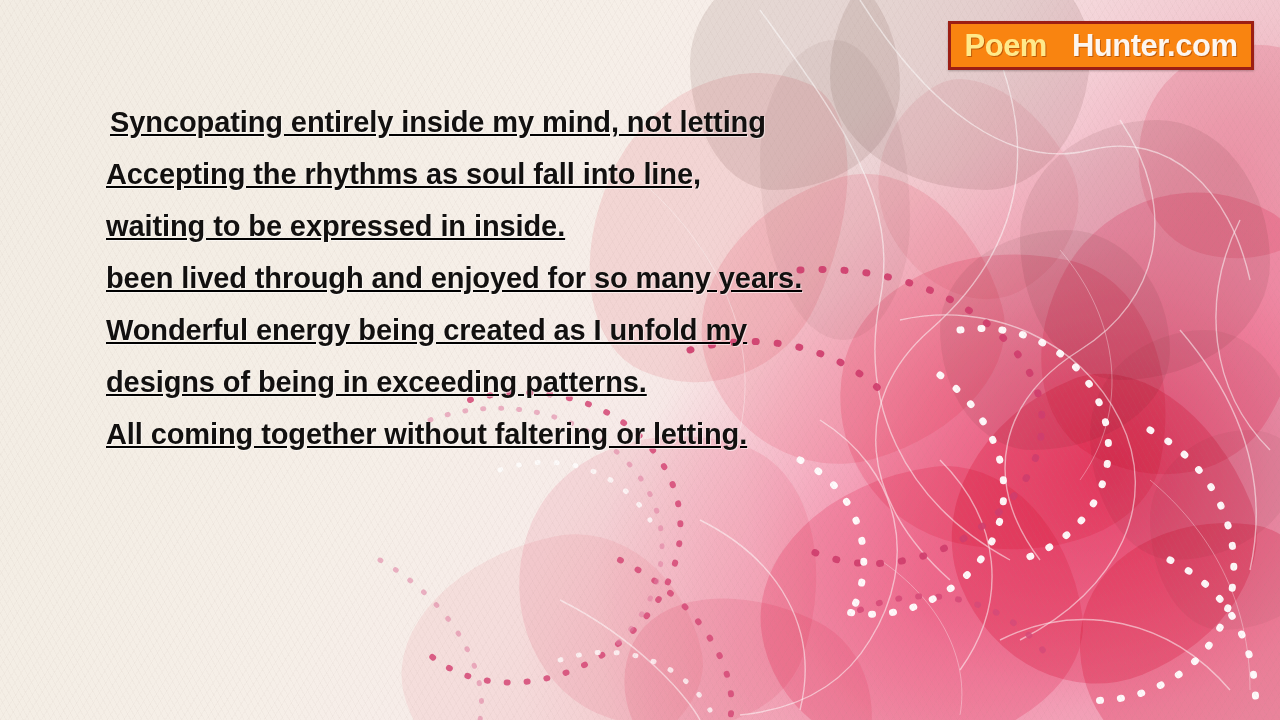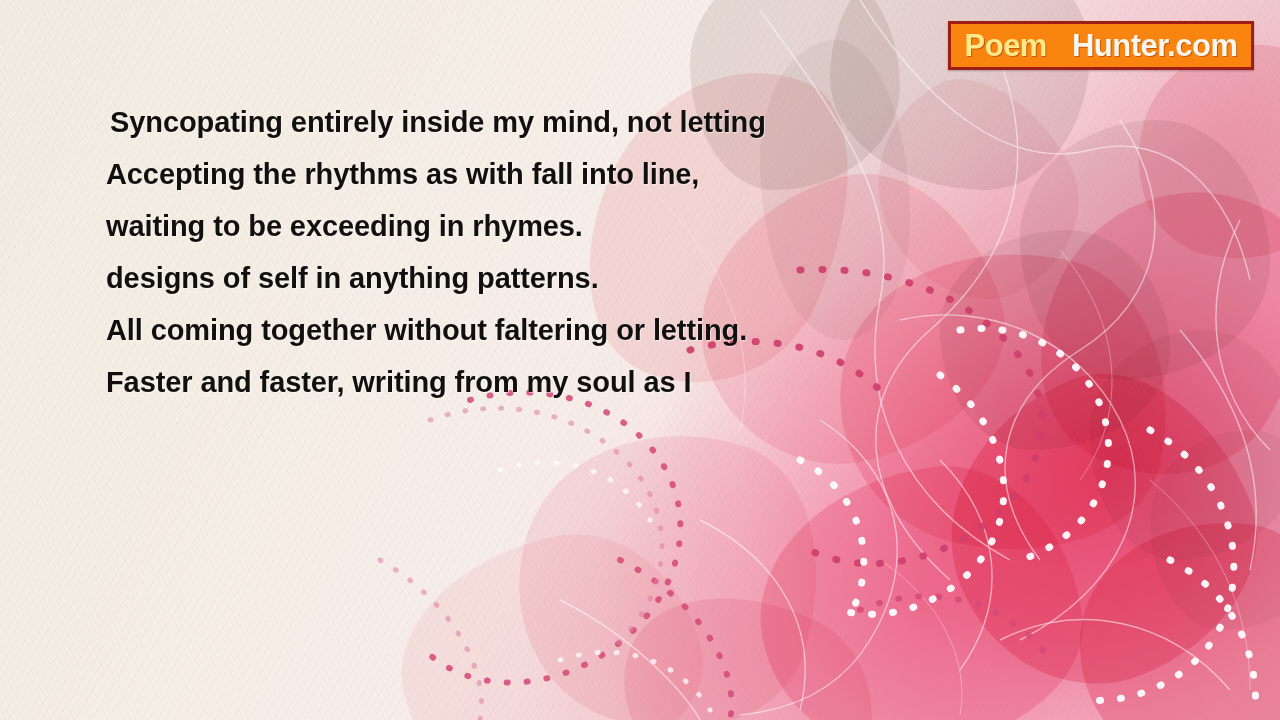--- a/index.html
+++ b/index.html
@@ -98,20 +98,21 @@
   
   #bg-lines { opacity: .85; }
 
   
   #poem {
     position: absolute;
     left: 106px;
     top: 96px;
     width: 820px;
     z-index: 20;
+    text-decoration: underline;
   }
   .poem-line {
     font-family: "Liberation Sans", sans-serif;
     font-weight: bold;
     font-size: 29px;
     line-height: 52px;
     letter-spacing: -0.1px;
     color: #12100f;
     white-space: nowrap;
     text-shadow:
@@ -237,25 +238,26 @@
       <path d="M430,420 C500,395 580,410 630,465 C680,520 670,600 610,650"></path>
       <path d="M380,560 C450,600 490,670 480,720"></path>
     </g>
   </svg>
 
   <div class="bg-layer" id="bg-grain"></div>
   <div class="bg-layer" id="bg-grain2"></div>
 
   <div id="poem">
     <div class="poem-line indent">Syncopating entirely inside my mind, not letting</div>
-    <div class="poem-line">Accepting the rhythms as with fall into line,</div>
-    <div class="poem-line">waiting to be exceeding in rhymes.</div>
-    <div class="poem-line">designs of self in anything patterns.</div>
+    <div class="poem-line">Accepting the rhythms as soul fall into line,</div>
+    <div class="poem-line">waiting to be expressed in inside.</div>
+    <div class="poem-line">been lived through and enjoyed for so many years.</div>
+    <div class="poem-line">Wonderful energy being created as I unfold my</div>
+    <div class="poem-line">designs of being in exceeding patterns.</div>
     <div class="poem-line">All coming together without faltering or letting.</div>
-    <div class="poem-line">Faster and faster, writing from my soul as I</div>
   </div>
 
   <div id="logo">
     <div id="logo-text">
       <span class="logo-poem">Poem</span><span class="logo-hunter">Hunter.com</span>
     </div>
   </div>
 
 </div>
 

